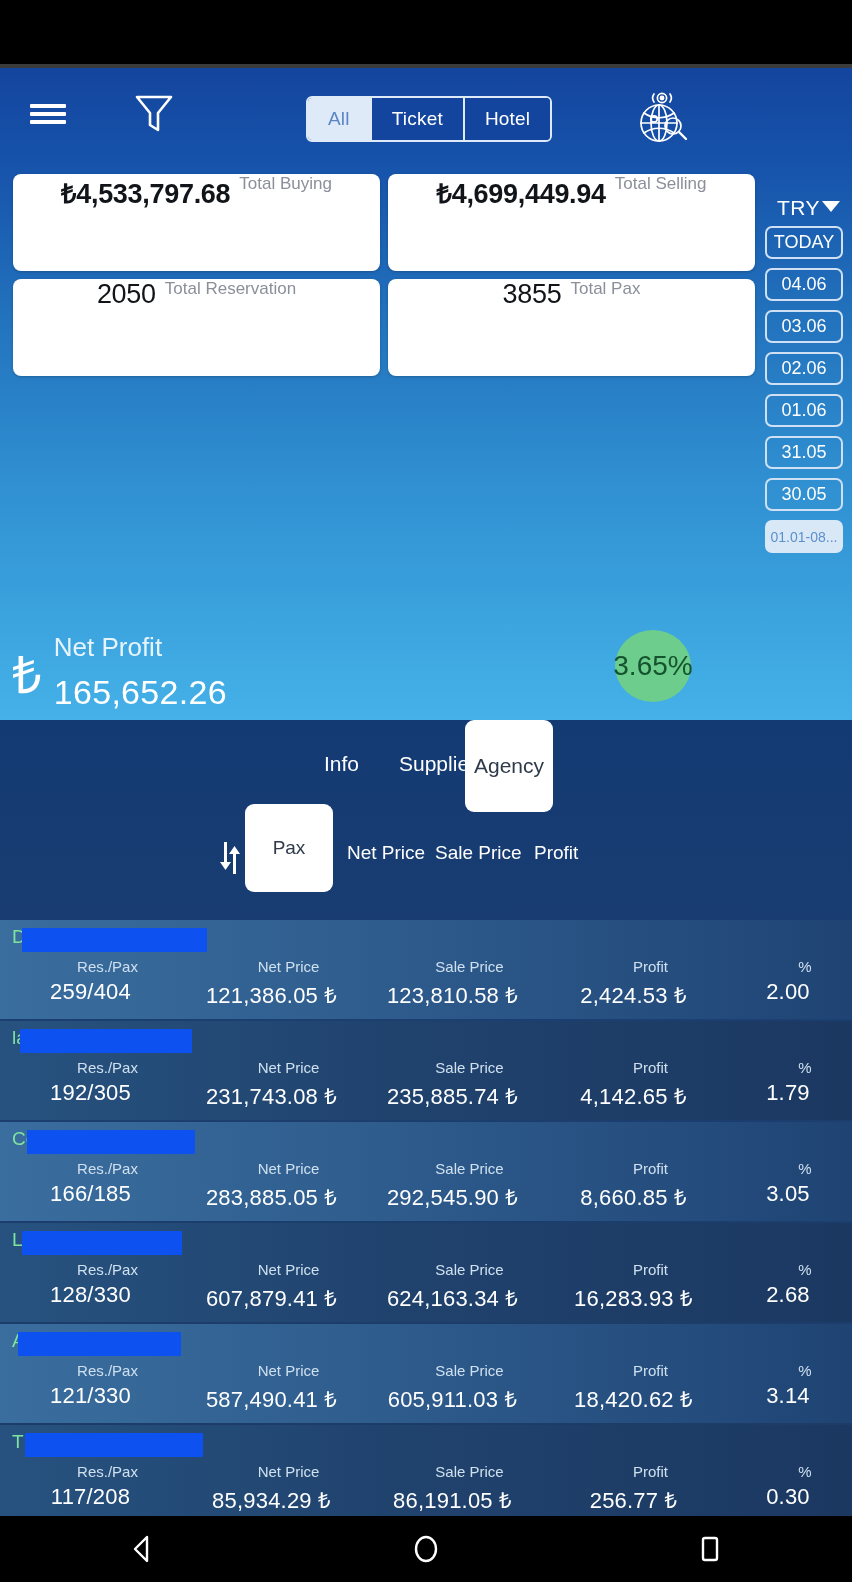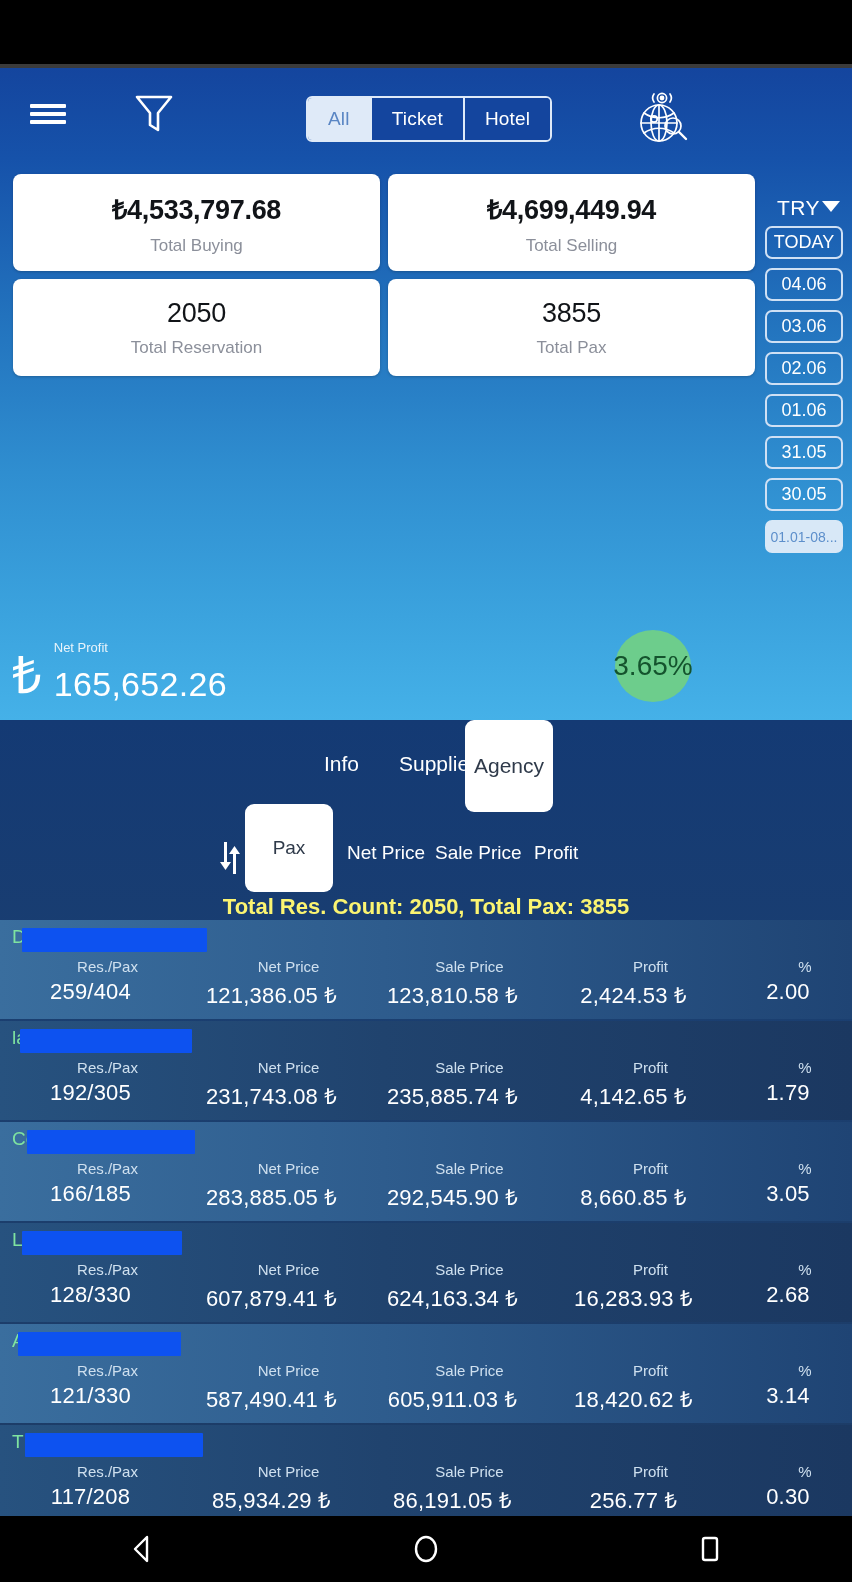--- a/index.html
+++ b/index.html
@@ -164,22 +164,22 @@
     display: flex;
     flex-wrap: wrap;
     gap: 8px;
   }
   .card {
     width: 367px;
     height: 97px;
     background: #ffffff;
     border-radius: 8px;
     display: flex;
-    flex-direction: column;
-    align-items: center;
+    flex-direction: row;
+    align-items: flex-start;
     justify-content: center;
     gap: 9px;
     box-shadow: 0 1px 3px rgba(0,0,0,.22);
   }
   .card-value {
     font-size: 27px;
     font-weight: bold;
     color: #111418;
     letter-spacing: -.3px;
   }
@@ -200,21 +200,21 @@
   }
   .np-lira {
     margin-left: 12px;
     font-size: 52px;
     color: #ffffff;
     line-height: 1;
     margin-top: 6px;
   }
   .np-text { margin-left: 12px; }
   .np-label {
-    font-size: 13px;
+    font-size: 26px;
     color: #e8f4fb;
     margin-bottom: 10px;
   }
   .np-value {
     font-size: 34px;
     color: #ffffff;
     letter-spacing: .3px;
   }
   .np-badge {
     position: absolute;
@@ -491,21 +491,20 @@
             <path d="M10 2 h3 v20 h4 l-5.5 8 l-5.5 -8 h4 z" transform="translate(-2,0)"></path>
             <path d="M20 34 h-3 v-20 h-4 l5.5 -8 l5.5 8 h-4 z" transform="translate(0,0)"></path>
           </svg>
         </div>
         <div class="sort-opt o-pax">Pax</div>
         <div class="sort-opt o-net">Net Price</div>
         <div class="sort-opt o-sale">Sale Price</div>
         <div class="sort-opt o-profit">Profit</div>
       </div>
 
-      <div class="totals">Total Res. Count: 2050, Total Pax: 3855</div>
 
       <div class="rows">
 
         <div class="row light">
           <div class="row-name">
             <span>D</span>
             <span class="redaction" style="left:22px;width:185px;"></span>
           </div>
           <div class="row-cols">
             <div class="col">

